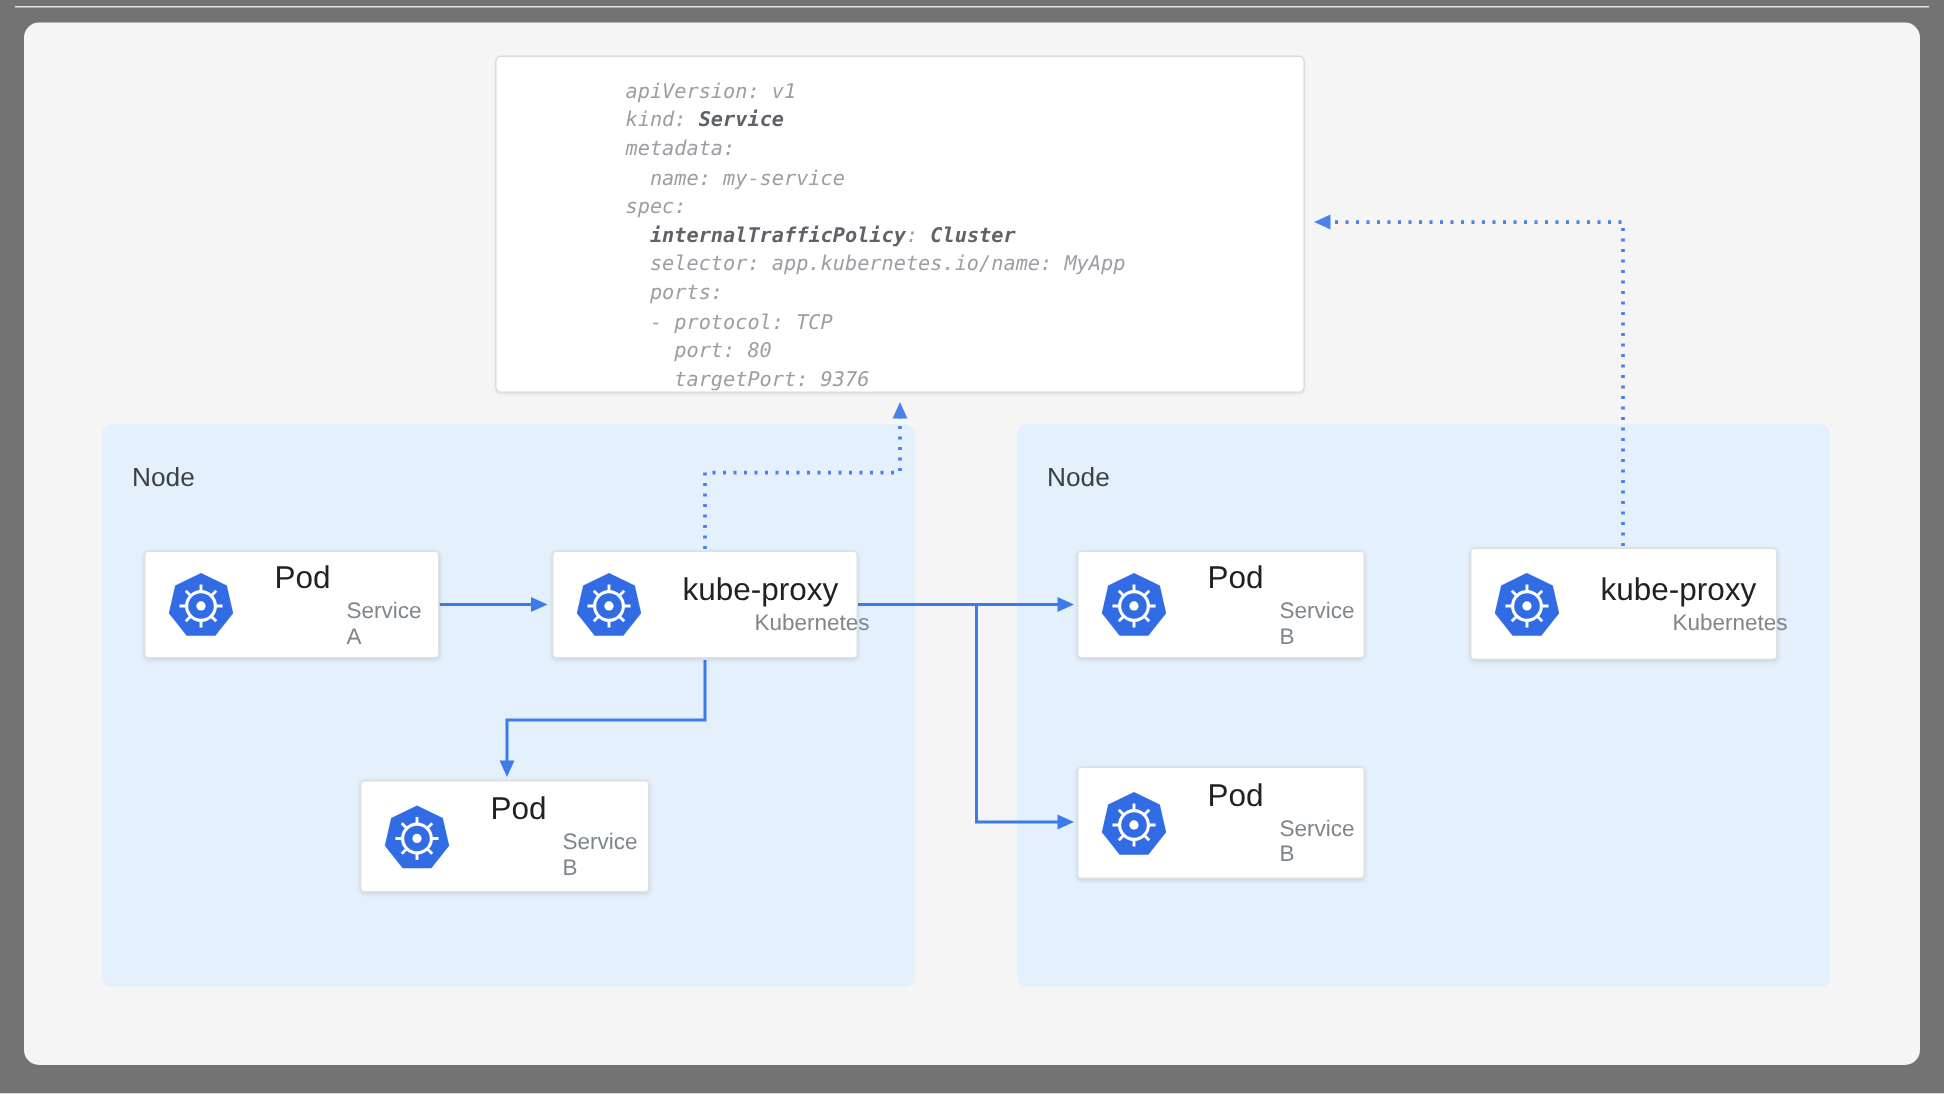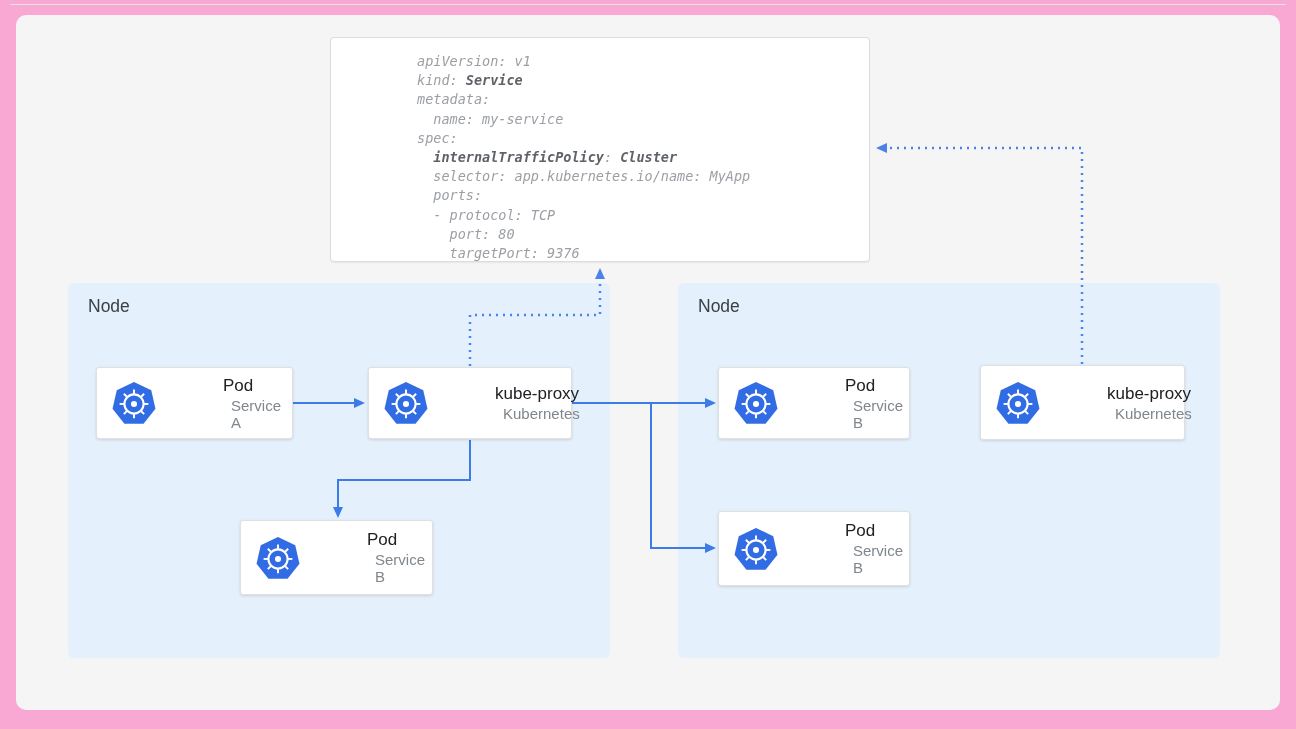--- a/index.html
+++ b/index.html
@@ -12,21 +12,21 @@
     --code_text:#9b9fa4;
     --code_bold:#5f6368;
     --title_text:#202124;
     --subtitle_text:#7f868c;
     --node_label:#3c4043;
     --divider:#e3e3e3;
   }
   *{margin:0;padding:0;box-sizing:border-box;}
   html,body{background:#ffffff;}
   body{font-family:"Liberation Sans", sans-serif;}
-  .stage{position:relative;width:1296px;height:729px;background:#f9a8d4;overflow:hidden;}
+  .stage{position:relative;width:1296px;height:729px;background:#737373;overflow:hidden;}
   .top-divider{position:absolute;left:10px;top:4px;width:1276px;height:1px;background:var(--divider);}
   .panel{position:absolute;left:16px;top:15px;width:1264px;height:695px;background:var(--panel_bg);border-radius:10px;}
   .yaml-card{
     position:absolute;left:330px;top:37px;width:540px;height:225px;
     background:#ffffff;border:1px solid #dbdcde;border-radius:4px;
     box-shadow:0 1px 2px rgba(0,0,0,0.06);z-index:4;
     padding:14px 0 0 86px;
   }
   .code{
     font-family:"DejaVu Sans Mono", monospace;
@@ -34,31 +34,31 @@
     color:var(--code_text);white-space:pre;
   }
   .code b{color:var(--code_bold);font-weight:bold;}
   .node{
     position:absolute;width:542px;height:375px;top:283px;
     background:var(--node_bg);border-radius:6px;z-index:1;
   }
   .node-left{left:68px;}
   .node-right{left:678px;}
   .node-label{
-    position:absolute;left:20px;top:13px;
+    position:absolute;left:20px;top:25px;
     font-size:17.5px;color:var(--node_label);
   }
   .card{
     position:absolute;background:#ffffff;border:1px solid var(--card_border);
     border-radius:3px;box-shadow:0 1px 3px rgba(0,0,0,0.12);
     display:flex;align-items:center;padding-left:14px;gap:26px;z-index:3;
   }
   .card .k8s-icon{flex:0 0 auto;display:block;}
   .card-text{display:flex;flex-direction:column;gap:1px;}
-  .card-title{font-size:17px;color:var(--title_text);margin-left:40px;}
+  .card-title{font-size:21px;color:var(--title_text);}
   .card-subtitle{font-size:15px;color:var(--subtitle_text);margin-left:48px;}
   .card-pod-a{left:96px;top:367px;width:197px;height:72px;}
   .card-kubeproxy-left{left:368px;top:367px;width:204px;height:72px;}
   .card-pod-b-left{left:240px;top:520px;width:193px;height:75px;}
   .card-pod-b-right-top{left:718px;top:367px;width:192px;height:72px;}
   .card-pod-b-right-bottom{left:718px;top:511px;width:192px;height:75px;}
   .card-kubeproxy-right{left:980px;top:365px;width:205px;height:75px;}
   .arrows{position:absolute;left:0;top:0;width:1296px;height:729px;z-index:2;}
   .arrows .solid{stroke:var(--arrow_solid);stroke-width:2;fill:none;}
   .arrows .dotted{stroke:var(--arrow_dotted);stroke-width:2.5;fill:none;stroke-dasharray:2 5;}

